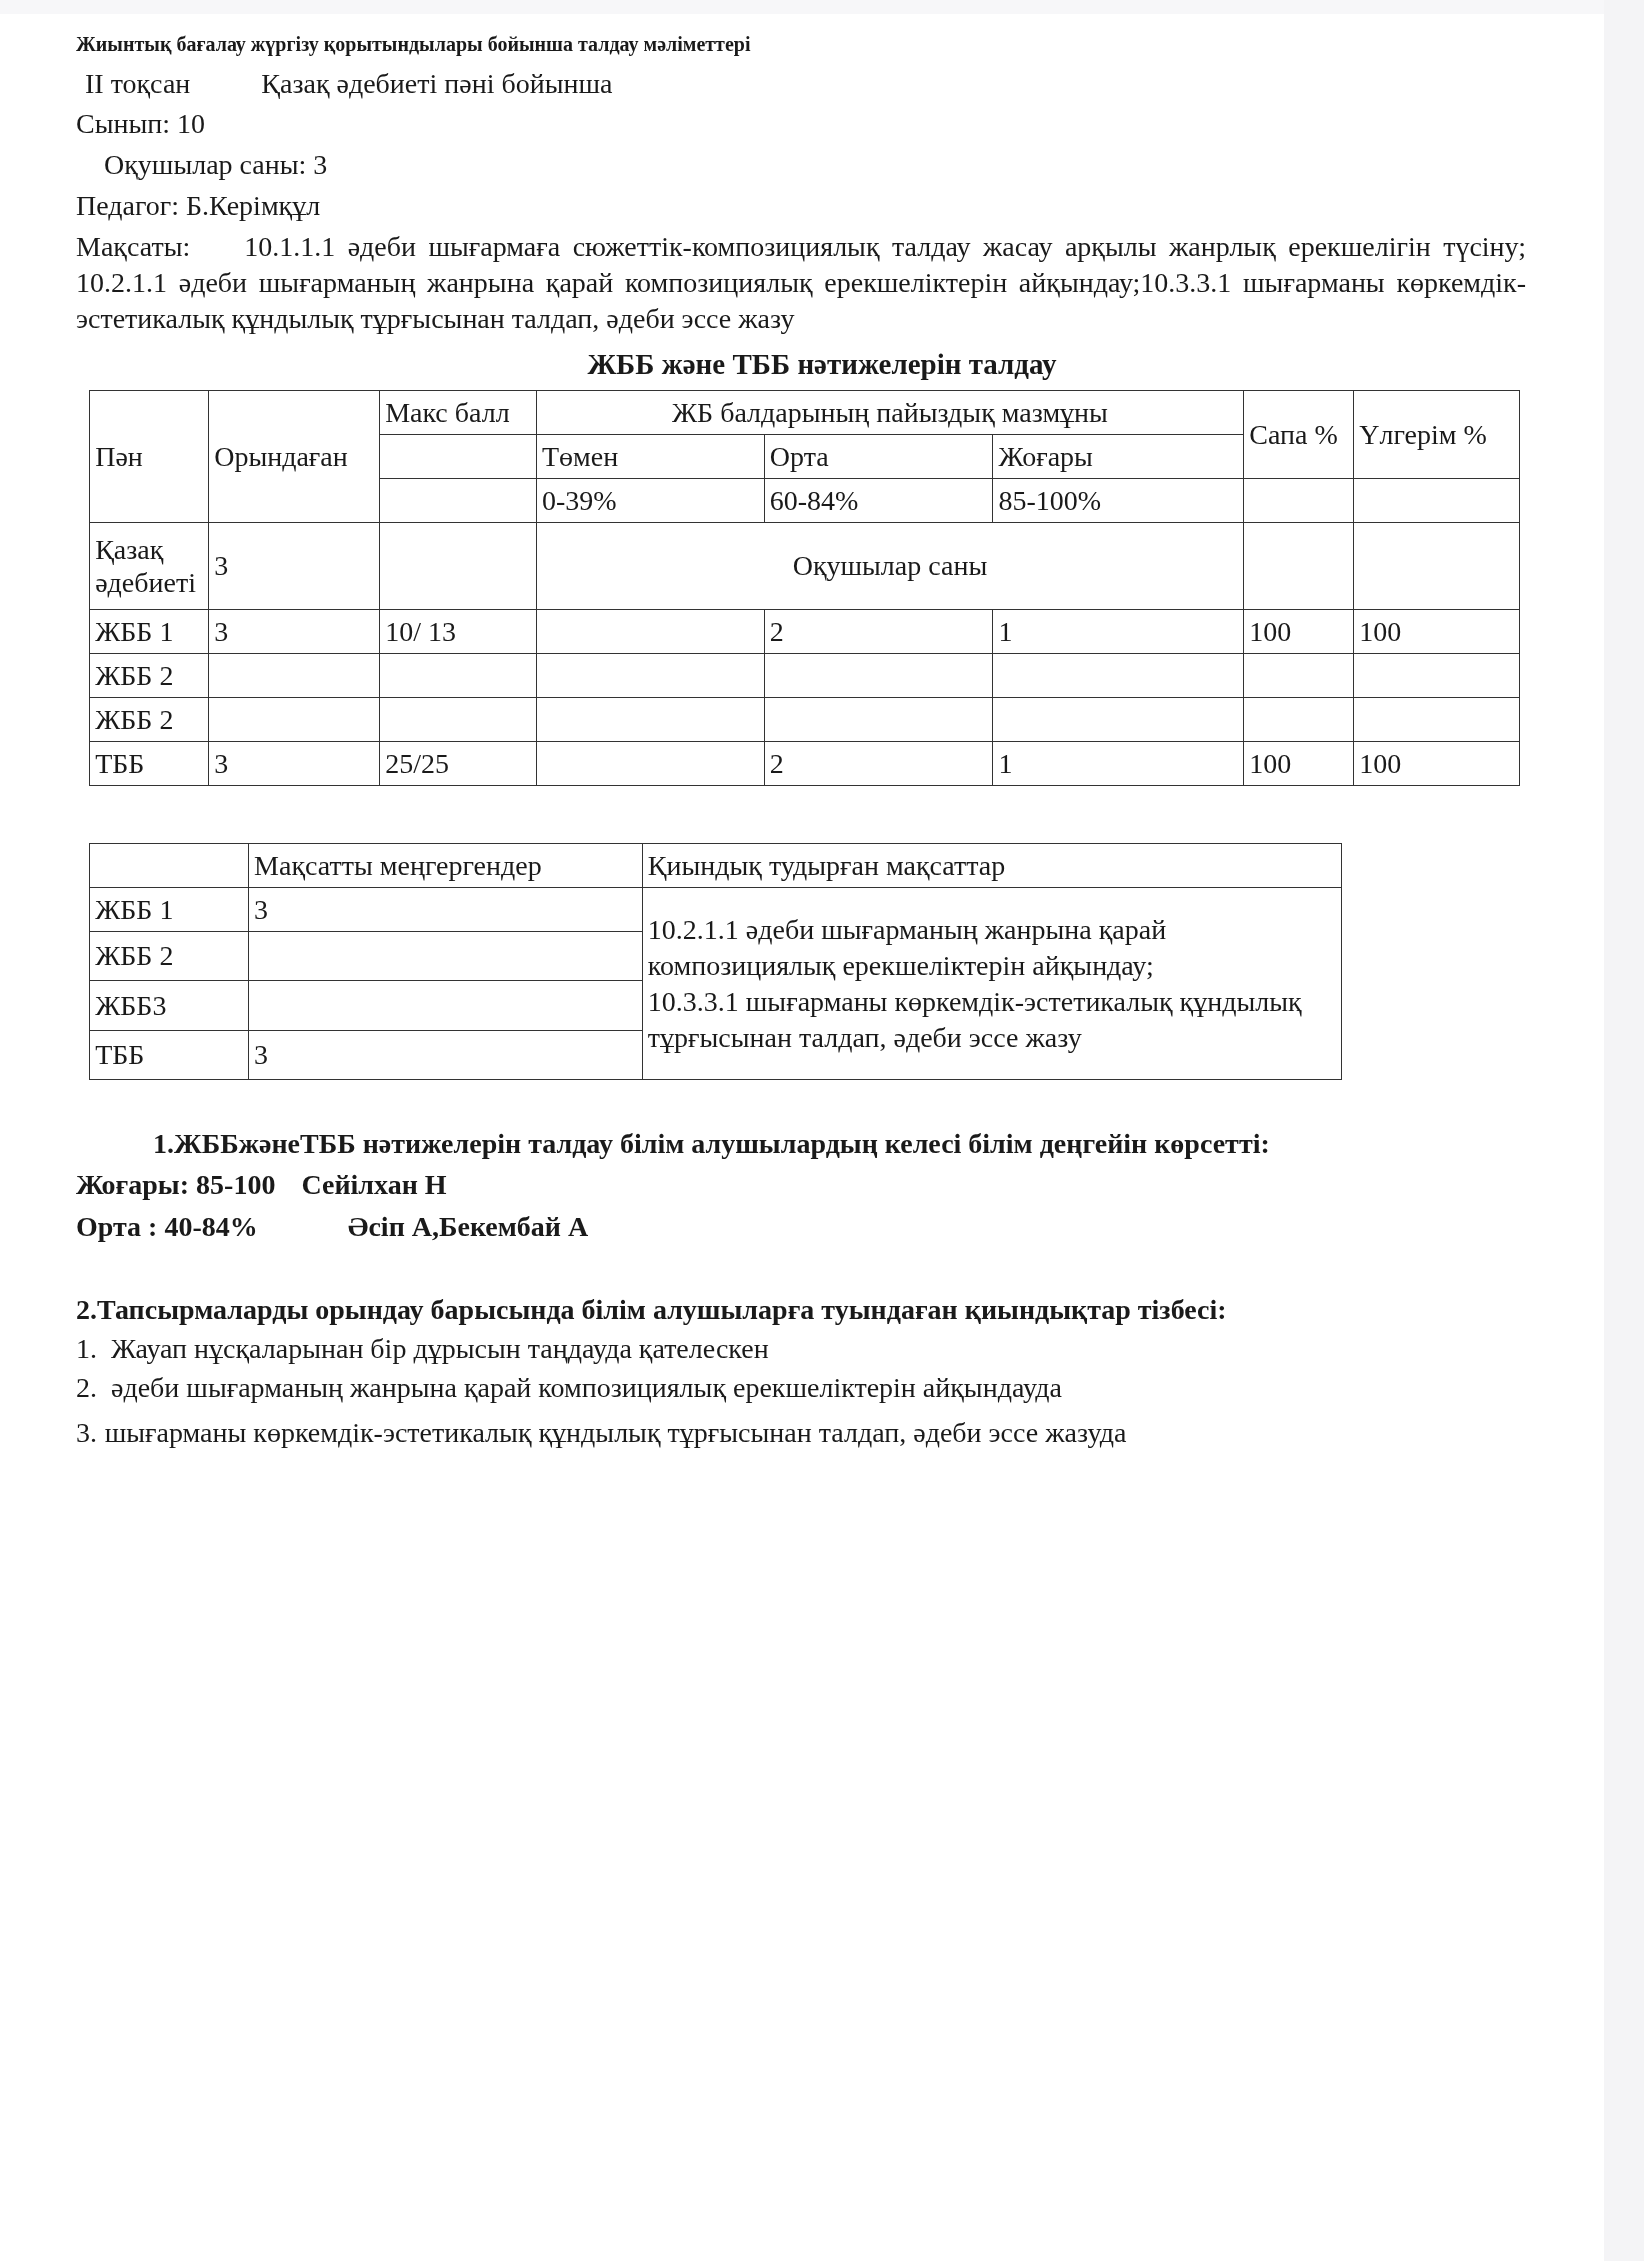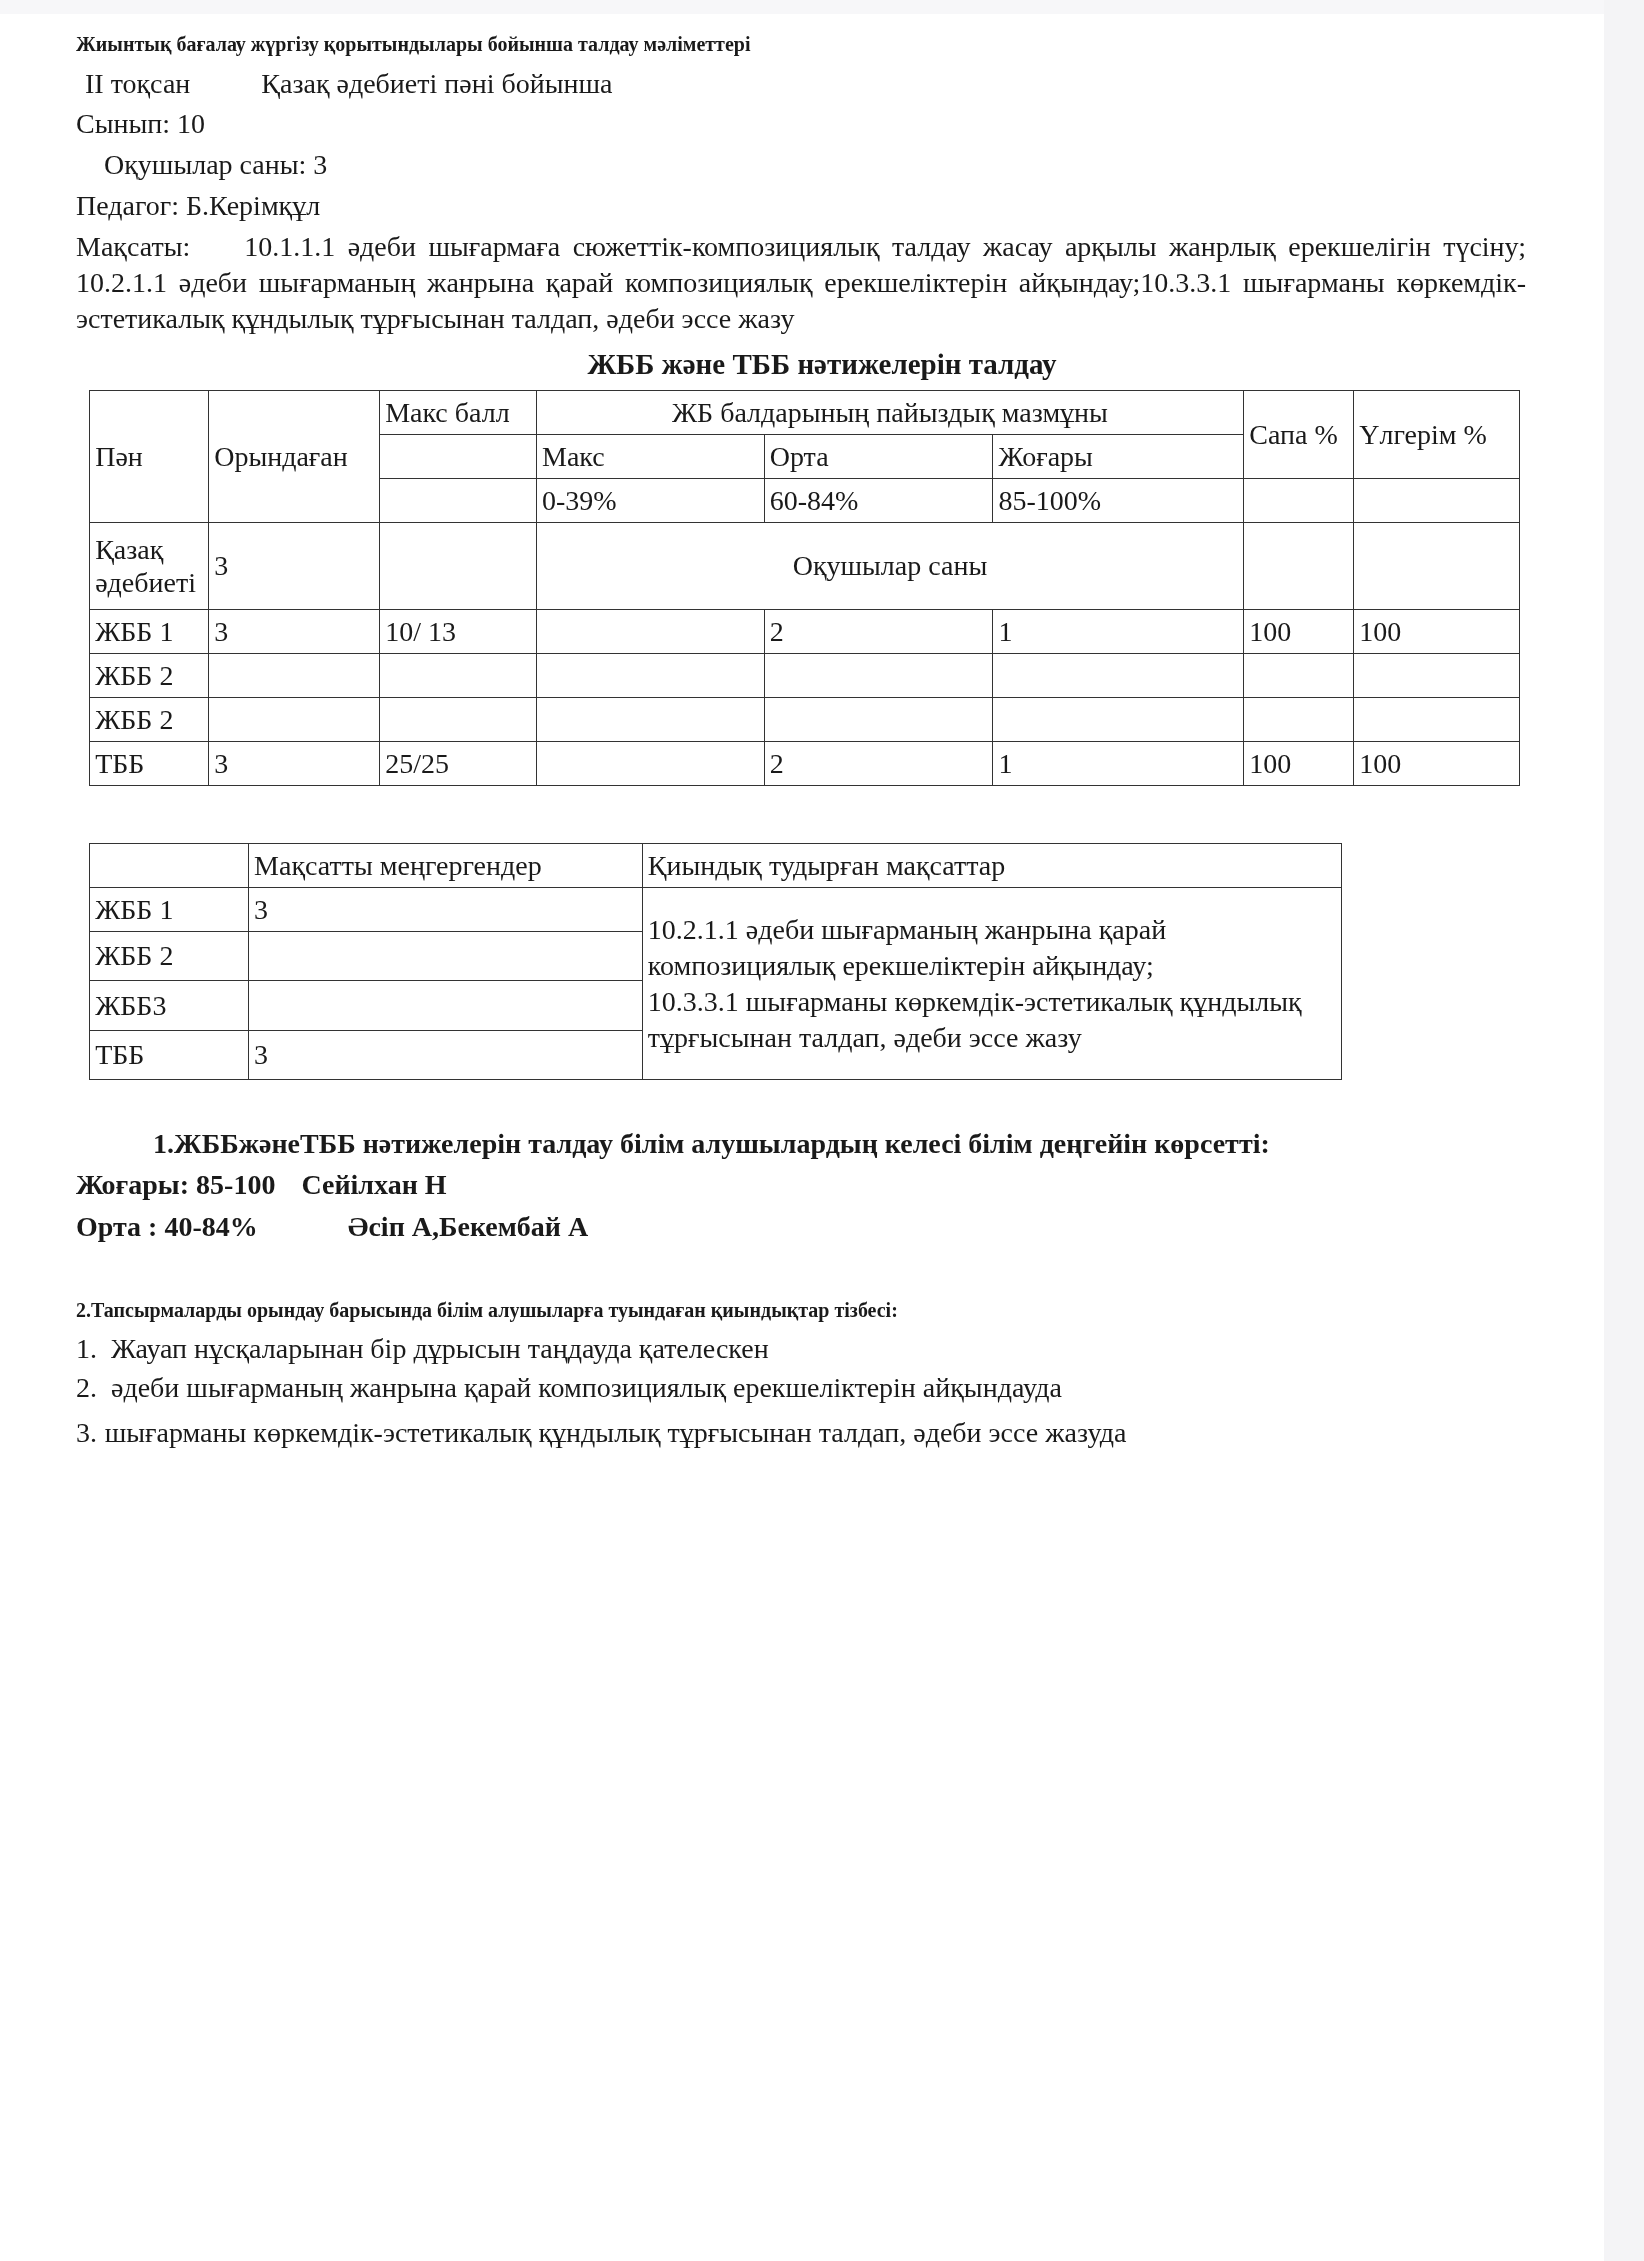--- a/index.html
+++ b/index.html
@@ -28,21 +28,21 @@
   #t1 .tall { height: 86px; }
   #t2 { left: 89px; top: 843px; width: 1253px; }
   #t2 td { height: 43px; }
   .center { text-align: center; }
 
   .sec1 { top: 1126px; left: 153px; font-size: 28px; }
   .lvl-high { top: 1167px; }
   .lvl-mid { top: 1209px; }
   .lvl-mid .names { margin-left: 90px; }
   .lvl-high .names { margin-left: 26px; }
-  .sec2 { top: 1292px; font-size: 20px; }
+  .sec2 { top: 1292px; font-size: 28px; }
   .diff1 { top: 1331px; }
   .diff2 { top: 1370px; }
   .diff3 { top: 1415px; }
   .num { margin-right: 14px; }
 </style>
 </head>
 <body>
 
 <div class="top-edge"></div>
 <div class="page-edge"></div>
@@ -75,21 +75,21 @@
       <tr>
     <td rowspan="3">Пән</td>
     <td rowspan="3">Орындаған</td>
     <td>Макс балл</td>
     <td colspan="3" class="center">ЖБ балдарының пайыздық мазмұны</td>
     <td rowspan="2">Сапа %</td>
     <td rowspan="2">Үлгерім %</td>
   </tr>
   <tr>
     <td></td>
-    <td>Макс</td>
+    <td>Төмен</td>
     <td>Орта</td>
     <td>Жоғары</td>
   </tr>
   <tr>
     <td></td>
     <td>0-39%</td>
     <td>60-84%</td>
     <td>85-100%</td>
     <td></td>
     <td></td>

